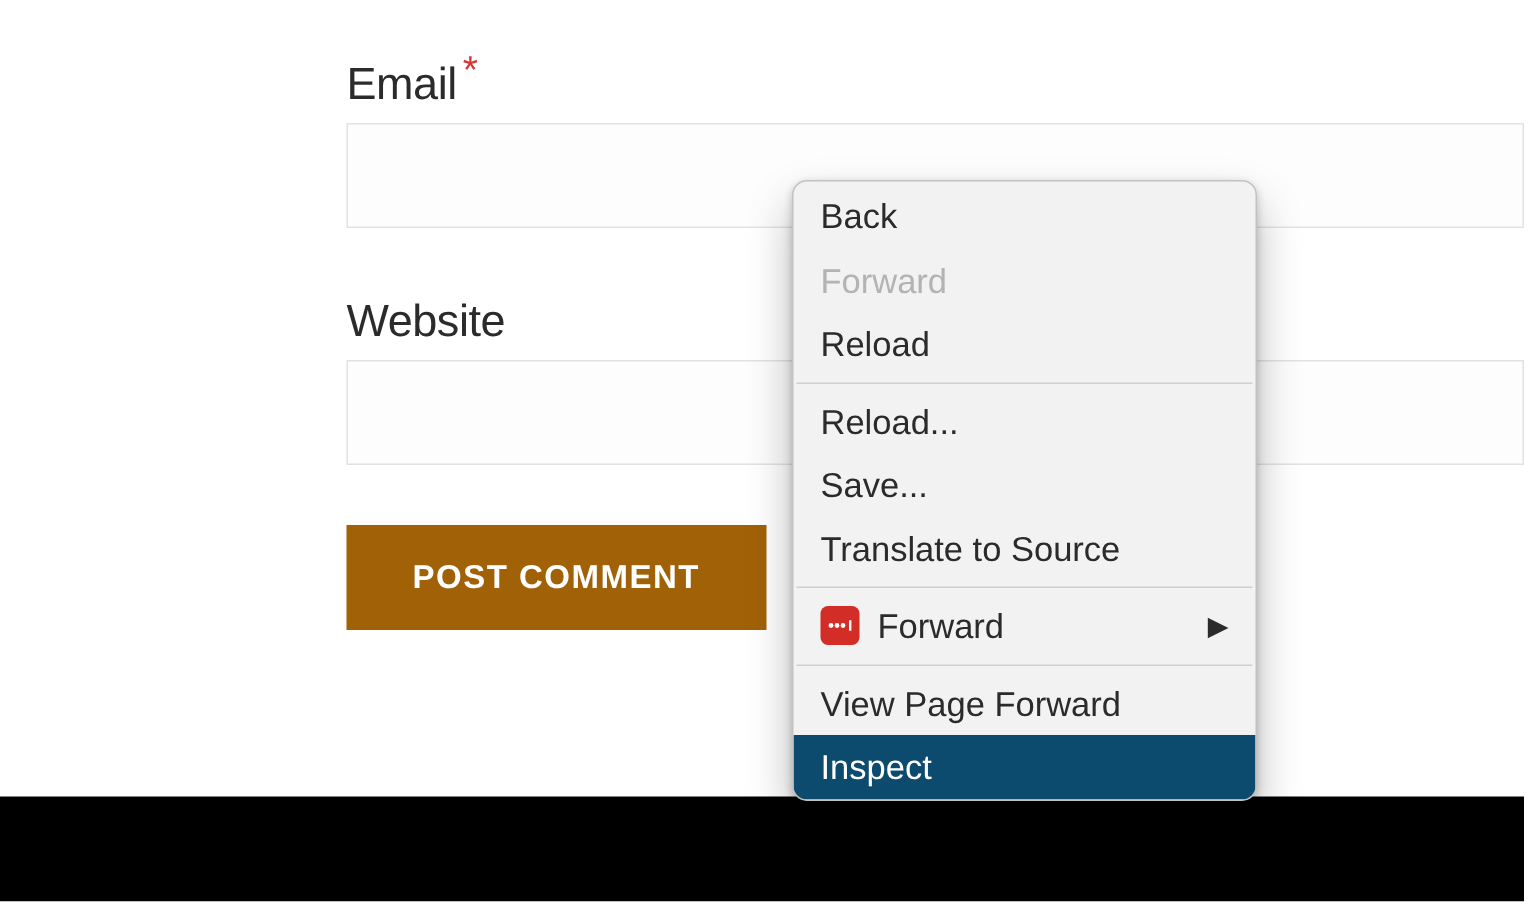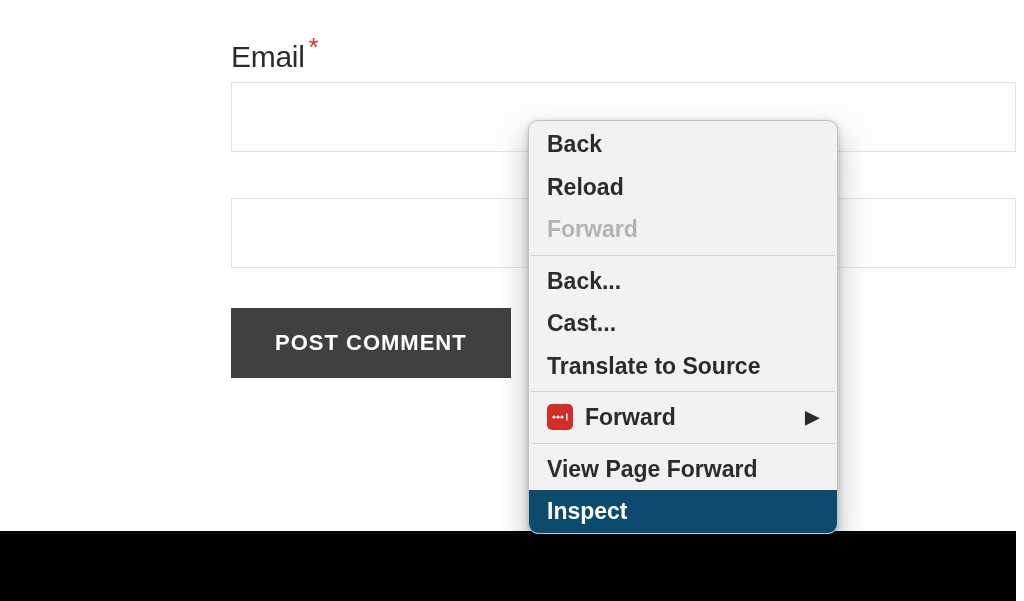--- a/index.html
+++ b/index.html
@@ -50,21 +50,21 @@
     box-sizing: border-box;
     font-size: 20px;
     padding: 0 14px;
   }
 
   .field-block-email { margin-bottom: 46px; }
   .field-block-website { margin-bottom: 40px; }
 
   .post-btn {
     display: inline-block;
-    background: #404040;
+    background: #a16207;
     color: #ffffff;
     font-weight: 800;
     font-size: 22px;
     letter-spacing: 1px;
     padding: 22px 44px;
     border: none;
     cursor: pointer;
   }
 
   .footer-bar {
@@ -81,21 +81,20 @@
     position: absolute;
     left: 528px;
     top: 120px;
     width: 308px;
     background: #f2f2f2;
     border: 1px solid #c2c2c2;
     border-radius: 10px;
     box-shadow: 0 16px 30px rgba(0,0,0,0.28), 0 2px 6px rgba(0,0,0,0.22);
     overflow: hidden;
     padding-top: 2px;
-    font-weight: bold;
   }
 
   .menu-item {
     font-size: 23px;
     padding: 4px 18px;
     color: #2b2b2b;
     display: flex;
     align-items: center;
     gap: 12px;
     line-height: 1.5;
@@ -139,47 +138,48 @@
   <div class="form-area">
 
     <div class="field-block-email">
       <div class="field-label">
         <span>Email</span><span class="required-star">*</span>
       </div>
       <input type="text" class="text-input" style="">
     </div>
 
     <div class="field-block-website">
+      <div class="field-label">Website</div>
       <input type="text" class="text-input" style="">
     </div>
 
     <button class="post-btn">POST COMMENT</button>
 
   </div>
 
   <div class="footer-bar"></div>
 
   <div class="context-menu">
     <div class="menu-item">
       <span>Back</span>
-    </div>
-    <div class="menu-item">
-      <span>Reload</span>
     </div>
     <div class="menu-item disabled">
       <span>Forward</span>
     </div>
+    <div class="menu-item">
+      <span>Reload</span>
+    </div>
 
     <div class="menu-sep"></div>
 
     <div class="menu-item">
-      <span>Back...</span>
-    </div>
-    <div class="menu-item">
-      <span>Cast...</span>
+      <span>Reload...</span>
+    </div>
+    <div class="menu-item">
+      <span>Save...</span>
     </div>
     <div class="menu-item">
       <span>Translate to Source</span>
     </div>
 
     <div class="menu-sep"></div>
 
     <div class="menu-item">
       <span class="lp-icon">
         <svg width="18" height="10" viewBox="0 0 18 10">

